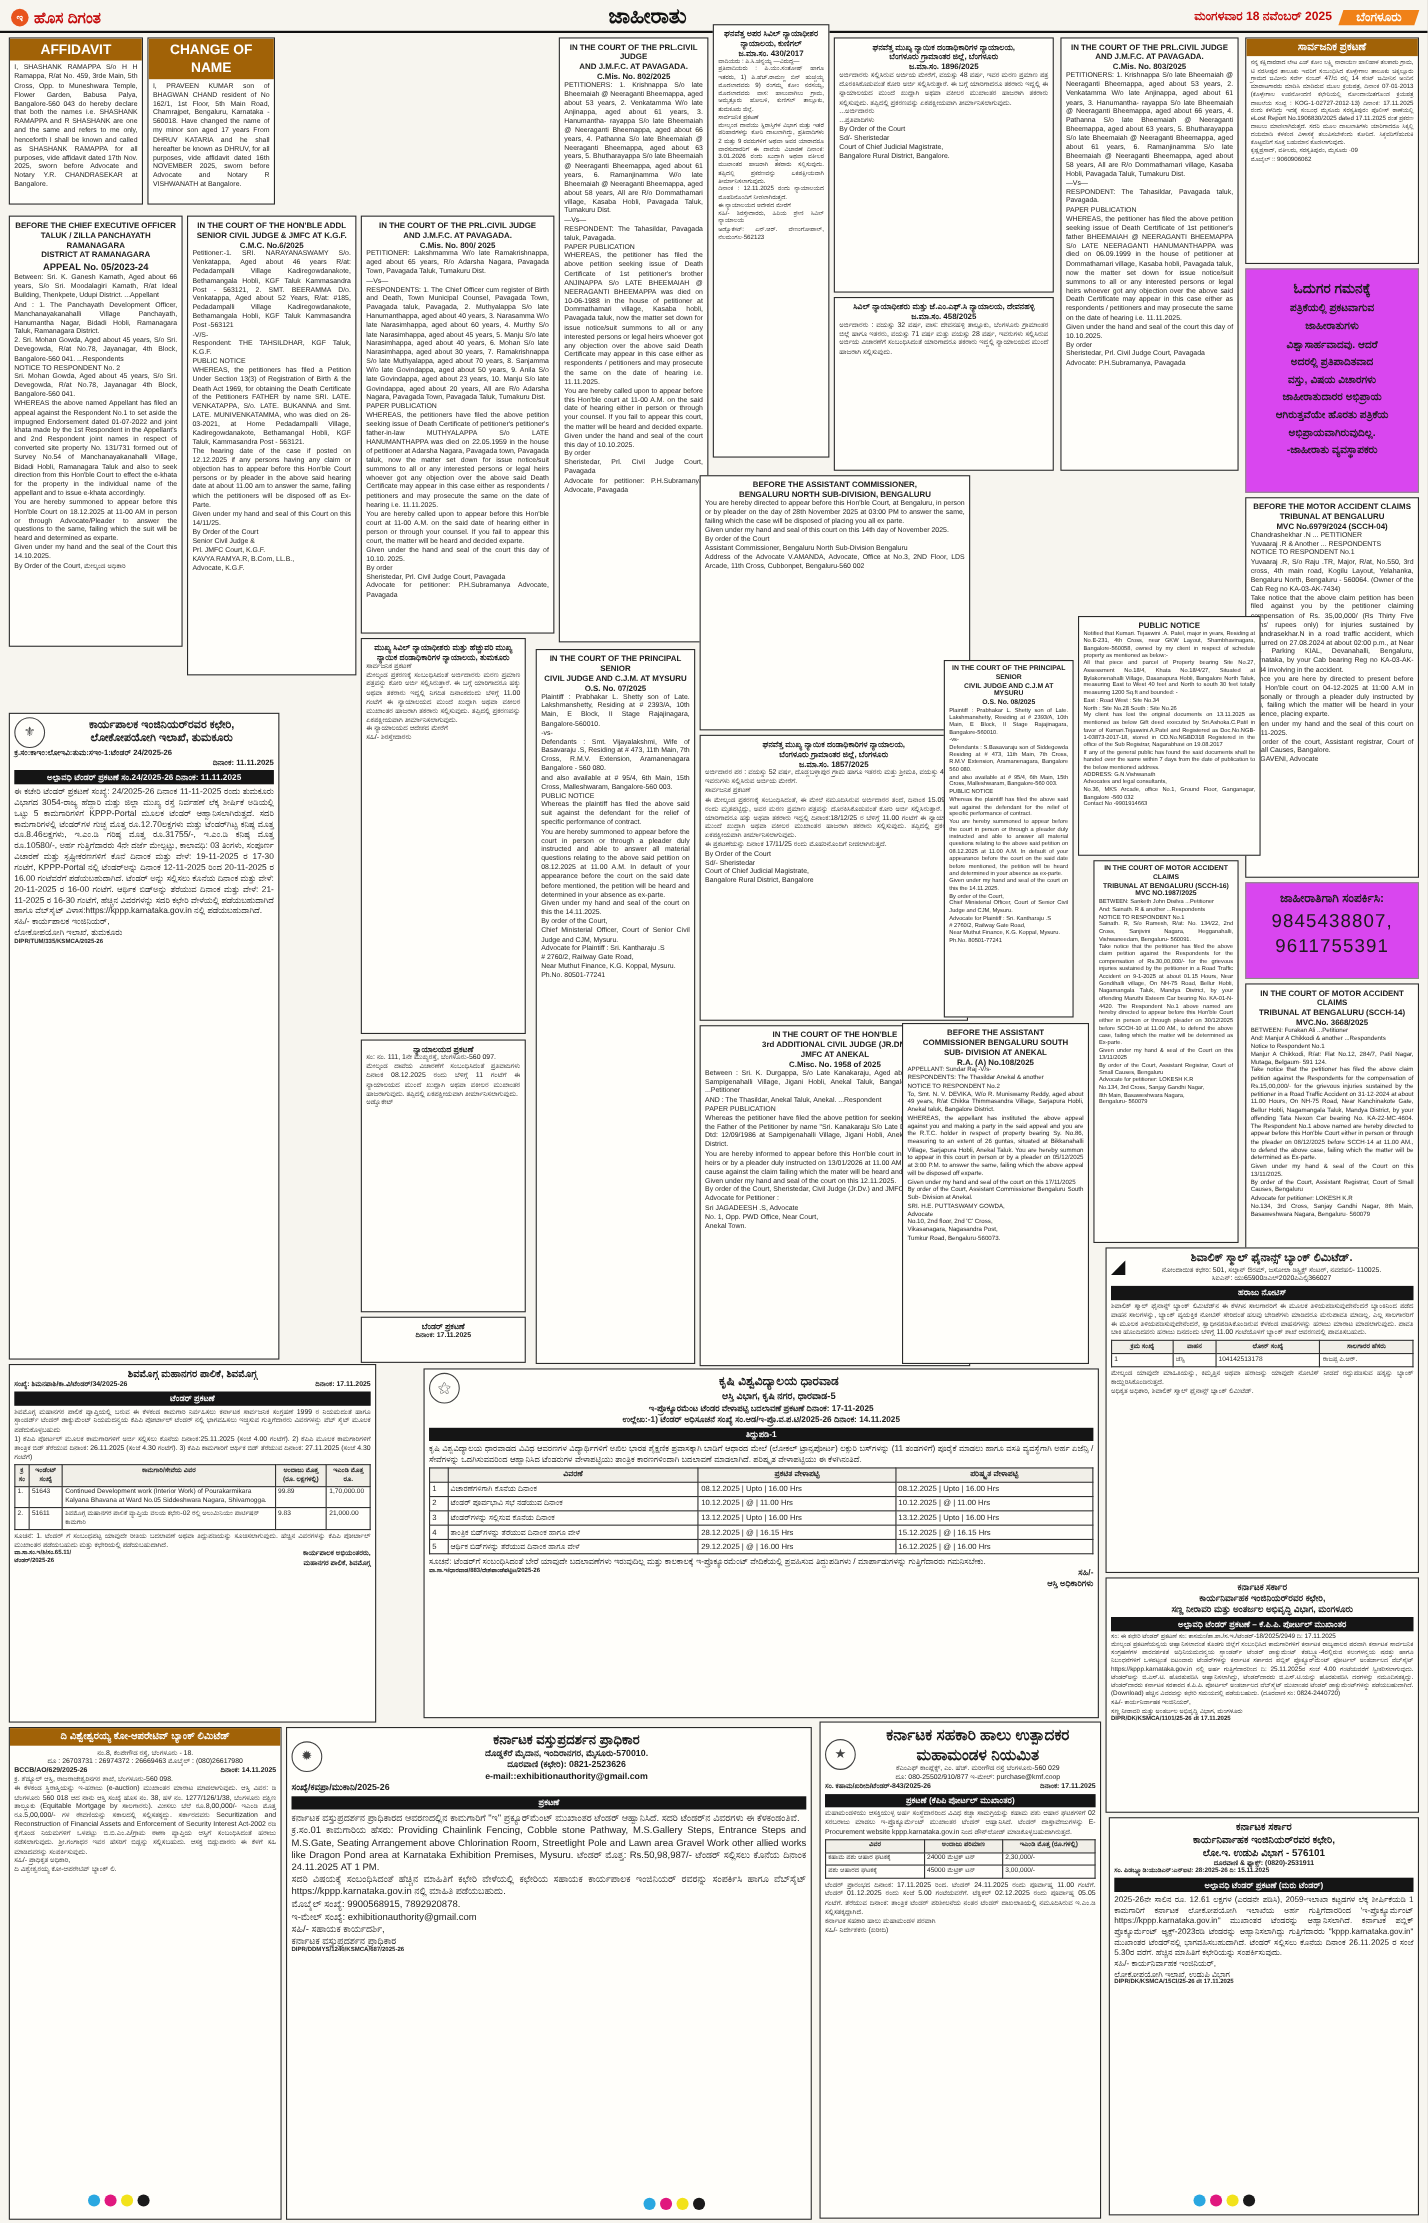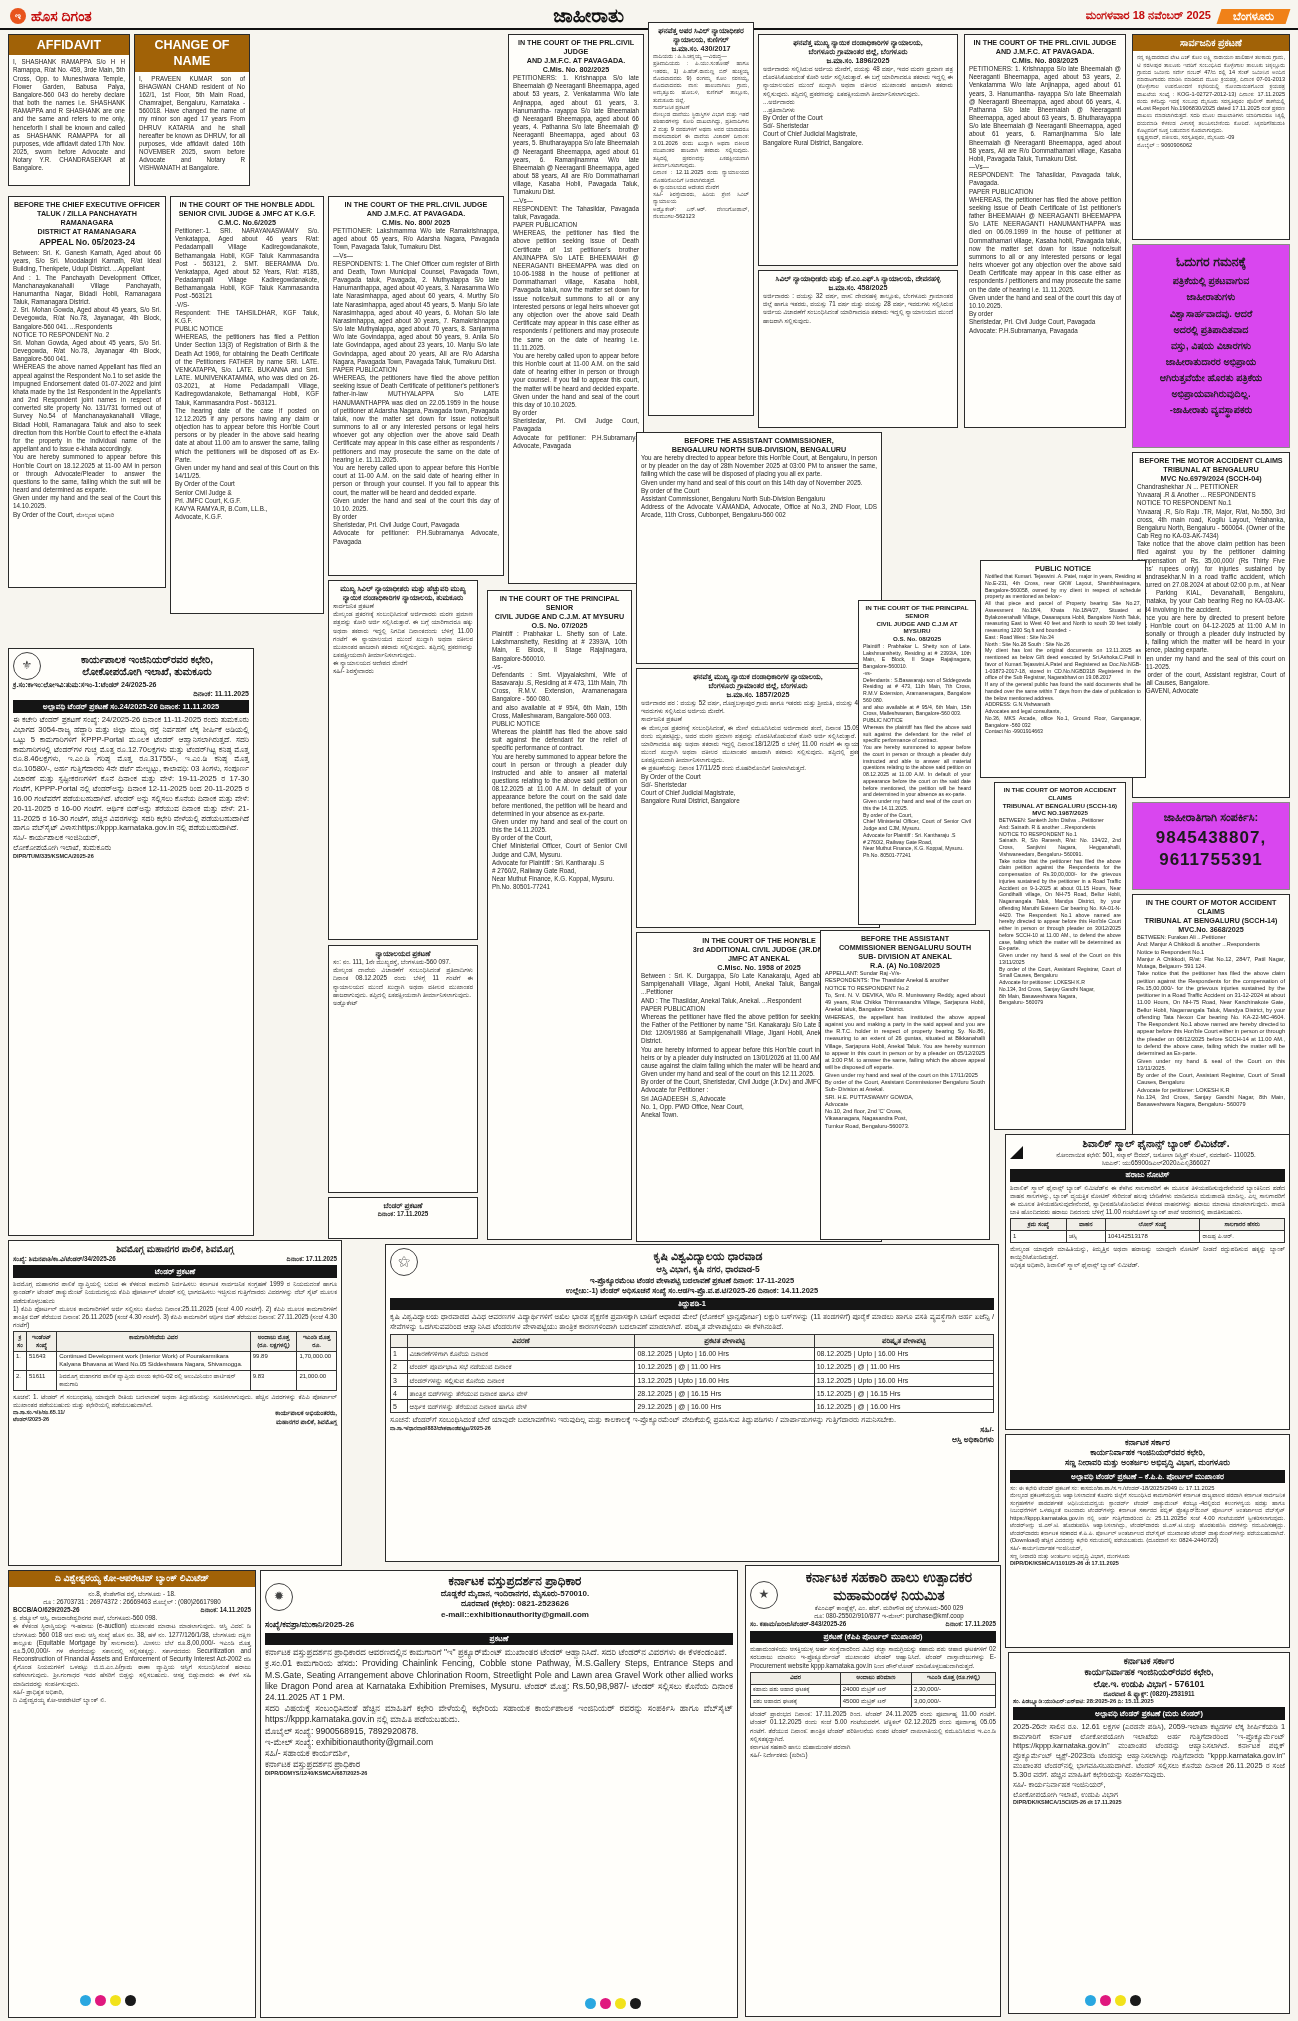--- a/index.html
+++ b/index.html
@@ -17,21 +17,21 @@
   
   .notice{position:absolute;background:#fffefa;border:1px solid #2b2b2b;padding:3px 4px;box-sizing:border-box;overflow:hidden;font-size:6.3px;line-height:1.3;color:#1c1c1c;}
   .gray{background:#d946ef;border:1px solid #8a8a85;}
   .n-title{font-weight:bold;text-align:center;font-size:7.2px;line-height:1.25;white-space:pre-line;}
   .n-no{font-weight:bold;text-align:center;font-size:8.5px;margin:1px 0;}
   .n-body{white-space:pre-line;text-align:justify;}
   .n-body.center{text-align:center;}
   .invhead{background:#a16207;color:#fff;text-align:center;font-weight:bold;font-size:12.5px;padding:2px 0;margin:-3px -4px 3px -4px;}
   .bar{background:#151515;color:#fff;text-align:center;font-weight:bold;font-size:7.5px;padding:1.5px 2px;margin:2px 0;}
   .kn-big{font-size:12px;font-weight:bold;text-align:center;line-height:1.7;white-space:pre-line;}
-  .phones{font-size:17px;font-weight:bold;text-align:center;letter-spacing:1px;}
+  .phones{font-size:17px;font-weight:normal;text-align:center;letter-spacing:1px;}
   .dtable{width:100%;border-collapse:collapse;font-size:6px;margin:2px 0;}
   .dtable th,.dtable td{border:1px solid #333;padding:1.5px 2px;text-align:left;vertical-align:top;}
   .dtable th{text-align:center;font-weight:bold;background:#f1efe8;}
   .seal{width:26px;height:26px;border-radius:50%;border:1.5px solid #444;display:flex;align-items:center;justify-content:center;font-size:12px;color:#444;flex:0 0 auto;}
   .head-flex{display:flex;gap:4px;align-items:center;}
   .tri-logo{width:0;height:0;border-left:13px solid transparent;border-bottom:13px solid #111;}
   .sig{text-align:right;font-weight:bold;white-space:pre-line;}
   .foot-ref{font-size:5.5px;font-weight:bold;}
   .dots{position:absolute;display:flex;gap:4px;}
   .dots i{width:11px;height:11px;border-radius:50%;display:block;}

